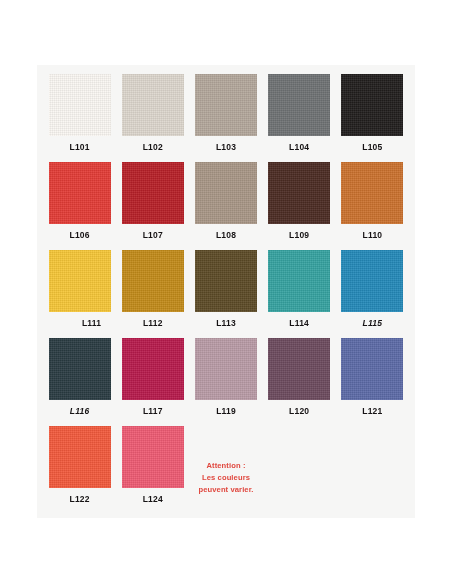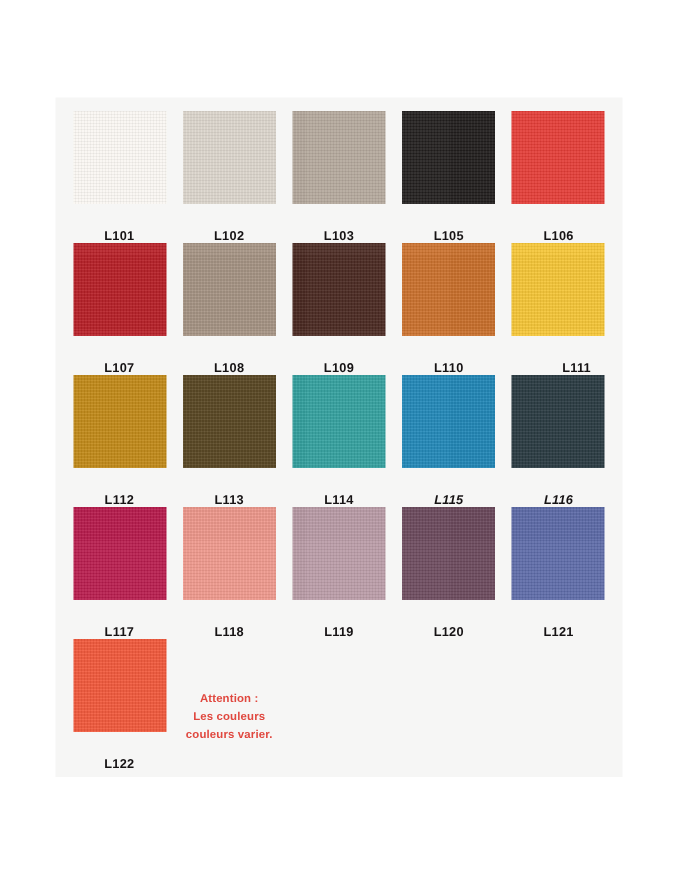--- a/index.html
+++ b/index.html
@@ -72,21 +72,21 @@
         rgba(0,0,0,0.045) 2px),
       repeating-linear-gradient(90deg,
         rgba(255,255,255,0.045) 0px,
         rgba(255,255,255,0.045) 1px,
         rgba(0,0,0,0.038) 1px,
         rgba(0,0,0,0.038) 2px);
     pointer-events: none;
   }
 
   .chip-label {
-    margin-top: 17px;
+    margin-top: 7px;
     font-size: 8.5px;
     font-weight: bold;
     color: #161314;
     letter-spacing: 0.2px;
     line-height: 1;
     white-space: nowrap;
   }
 
   
   .note-cell {
@@ -119,20 +119,24 @@
         </div>
         <div class="cell">
           <div class="chip" style="background: rgb(221, 214, 205);"></div>
           <div class="chip-label" style="color: rgb(22, 19, 20);">L102</div>
         </div>
         <div class="cell">
           <div class="chip" style="background: rgb(179, 167, 155);"></div>
           <div class="chip-label" style="color: rgb(22, 19, 20);">L103</div>
         </div>
         <div class="cell">
+          <div class="chip" style="background: rgb(110, 113, 115);"></div>
+          <div class="chip-label" style="color: rgb(22, 19, 20);">L104</div>
+        </div>
+        <div class="cell">
           <div class="chip" style="background: rgb(32, 29, 28);"></div>
           <div class="chip-label" style="color: rgb(22, 19, 20);">L105</div>
         </div>
         <div class="cell">
           <div class="chip" style="background: rgb(227, 59, 53);"></div>
           <div class="chip-label" style="color: rgb(22, 19, 20);">L106</div>
         </div>
         <div class="cell">
           <div class="chip" style="background: rgb(183, 31, 39);"></div>
           <div class="chip-label" style="color: rgb(22, 19, 20);">L107</div>
@@ -171,42 +175,42 @@
         </div>
         <div class="cell">
           <div class="chip" style="background: rgb(42, 59, 66);"></div>
           <div class="chip-label" style="color: rgb(22, 19, 20); font-style: italic;">L116</div>
         </div>
         <div class="cell">
           <div class="chip" style="background: rgb(183, 26, 76);"></div>
           <div class="chip-label" style="color: rgb(22, 19, 20);">L117</div>
         </div>
         <div class="cell">
-          <div class="chip" style="background: rgb(240, 154, 142);"></div>
-          <div class="chip-label" style="color: rgb(22, 19, 20);">L118</div>
-        </div>
-        <div class="cell">
           <div class="chip" style="background: rgb(185, 155, 166);"></div>
           <div class="chip-label" style="color: rgb(22, 19, 20);">L119</div>
         </div>
         <div class="cell">
           <div class="chip" style="background: rgb(108, 74, 93);"></div>
           <div class="chip-label" style="color: rgb(22, 19, 20);">L120</div>
         </div>
         <div class="cell">
           <div class="chip" style="background: rgb(92, 106, 167);"></div>
           <div class="chip-label" style="color: rgb(22, 19, 20);">L121</div>
         </div>
         <div class="cell">
           <div class="chip" style="background: rgb(242, 89, 60);"></div>
           <div class="chip-label" style="color: rgb(22, 19, 20);">L122</div>
+        </div>
+        <div class="cell">
+          <div class="chip" style="background: rgb(238, 90, 114);"></div>
+          <div class="chip-label" style="color: rgb(22, 19, 20);">L124</div>
         </div>
         <div class="note-cell">
           <div class="note" style="color: rgb(224, 72, 63);">
             <div>Attention :</div>
             <div>Les couleurs</div>
-            <div>couleurs varier.</div>
+            <div>peuvent varier.</div>
           </div>
         </div>
       </div>
   </div>
 
 </div>
 
 </body></html>

